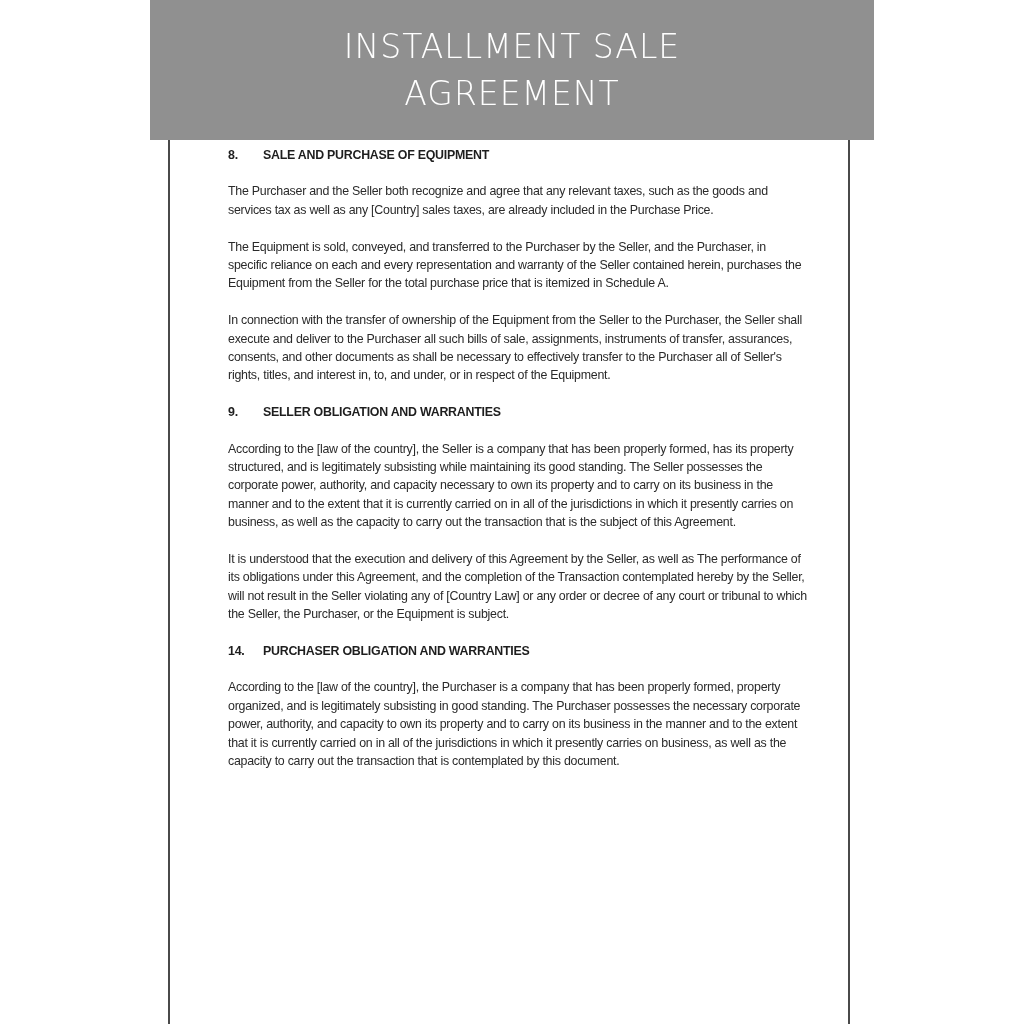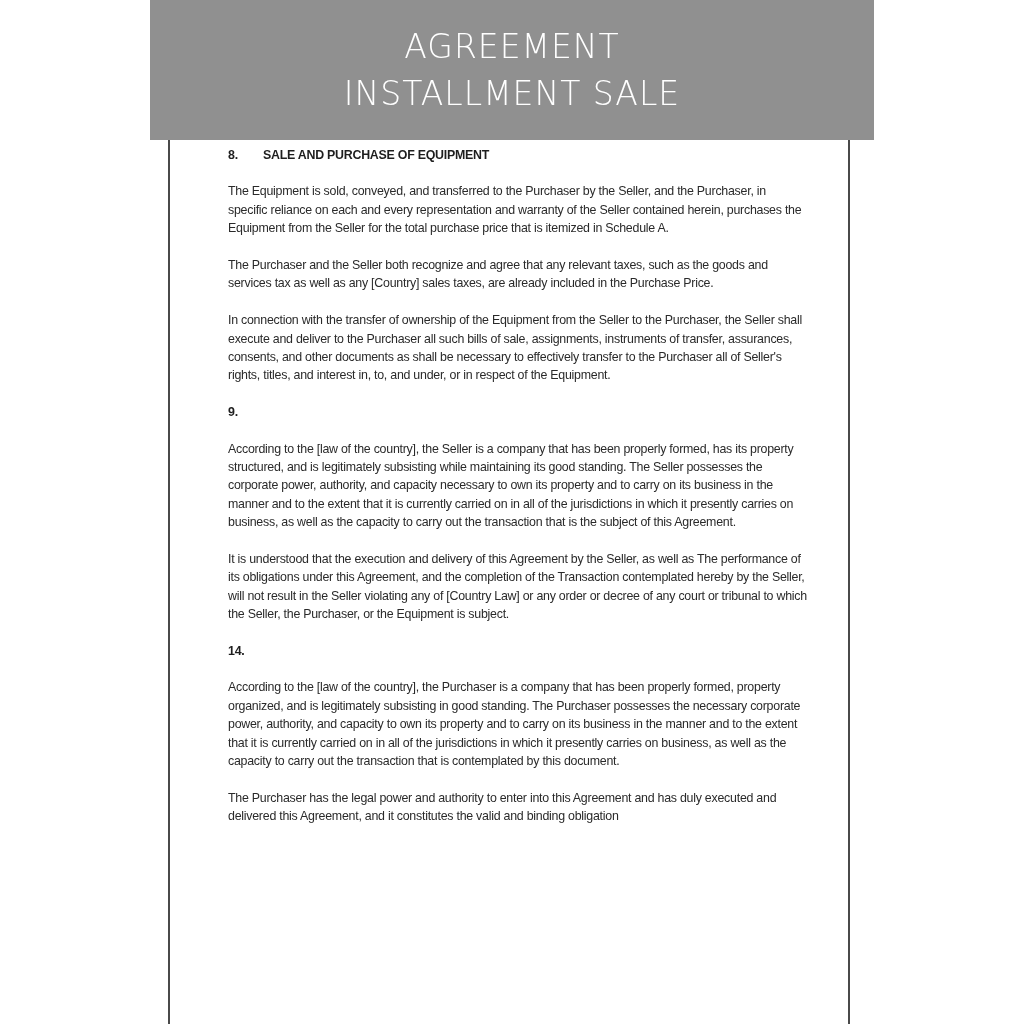--- a/index.html
+++ b/index.html
@@ -74,45 +74,46 @@
       margin: 0 0 18.4px 0;
     }
     .section-8-heading { margin-top: 0; }
   </style>
 </head>
 <body>
 
 <div class="page"></div>
 
 <div class="banner">
+  <div class="banner-line">INSTALLMENT SALE</div>
   <div class="banner-line">AGREEMENT</div>
-  <div class="banner-line">INSTALLMENT SALE</div>
 </div>
 
 <div class="content">
 
   <section>
     <div class="section-heading section-8-heading">
       <span class="section-number">8.</span>
       <span>SALE AND PURCHASE OF EQUIPMENT</span>
     </div>
+    <p class="para">The Purchaser and the Seller both recognize and agree that any relevant taxes, such as the goods and services tax as well as any [Country] sales taxes, are already included in the Purchase Price.</p>
     <p class="para">The Equipment is sold, conveyed, and transferred to the Purchaser by the Seller, and the Purchaser, in specific reliance on each and every representation and warranty of the Seller contained herein, purchases the Equipment from the Seller for the total purchase price that is itemized in Schedule A.</p>
-    <p class="para">The Purchaser and the Seller both recognize and agree that any relevant taxes, such as the goods and services tax as well as any [Country] sales taxes, are already included in the Purchase Price.</p>
     <p class="para">In connection with the transfer of ownership of the Equipment from the Seller to the Purchaser, the Seller shall execute and deliver to the Purchaser all such bills of sale, assignments, instruments of transfer, assurances, consents, and other documents as shall be necessary to effectively transfer to the Purchaser all of Seller's rights, titles, and interest in, to, and under, or in respect of the Equipment.</p>
   </section>
 
   <section>
     <div class="section-heading">
       <span class="section-number">9.</span>
+      <span>SELLER OBLIGATION AND WARRANTIES</span>
     </div>
     <p class="para">According to the [law of the country], the Seller is a company that has been properly formed, has its property structured, and is legitimately subsisting while maintaining its good standing. The Seller possesses the corporate power, authority, and capacity necessary to own its property and to carry on its business in the manner and to the extent that it is currently carried on in all of the jurisdictions in which it presently carries on business, as well as the capacity to carry out the transaction that is the subject of this Agreement.</p>
     <p class="para">It is understood that the execution and delivery of this Agreement by the Seller, as well as The performance of its obligations under this Agreement, and the completion of the Transaction contemplated hereby by the Seller, will not result in the Seller violating any of [Country Law] or any order or decree of any court or tribunal to which the Seller, the Purchaser, or the Equipment is subject.</p>
   </section>
 
   <section>
     <div class="section-heading">
       <span class="section-number">14.</span>
+      <span>PURCHASER OBLIGATION AND WARRANTIES</span>
     </div>
     <p class="para">According to the [law of the country], the Purchaser is a company that has been properly formed, property organized, and is legitimately subsisting in good standing. The Purchaser possesses the necessary corporate power, authority, and capacity to own its property and to carry on its business in the manner and to the extent that it is currently carried on in all of the jurisdictions in which it presently carries on business, as well as the capacity to carry out the transaction that is contemplated by this document.</p>
-    <p class="para">The Purchaser has the legal power and authority to enter into this Agreement and has duly executed and delivered this Agreement, and it constitutes the valid and binding obligation</p>
   </section>
 
 </div>
 
 </body></html>

